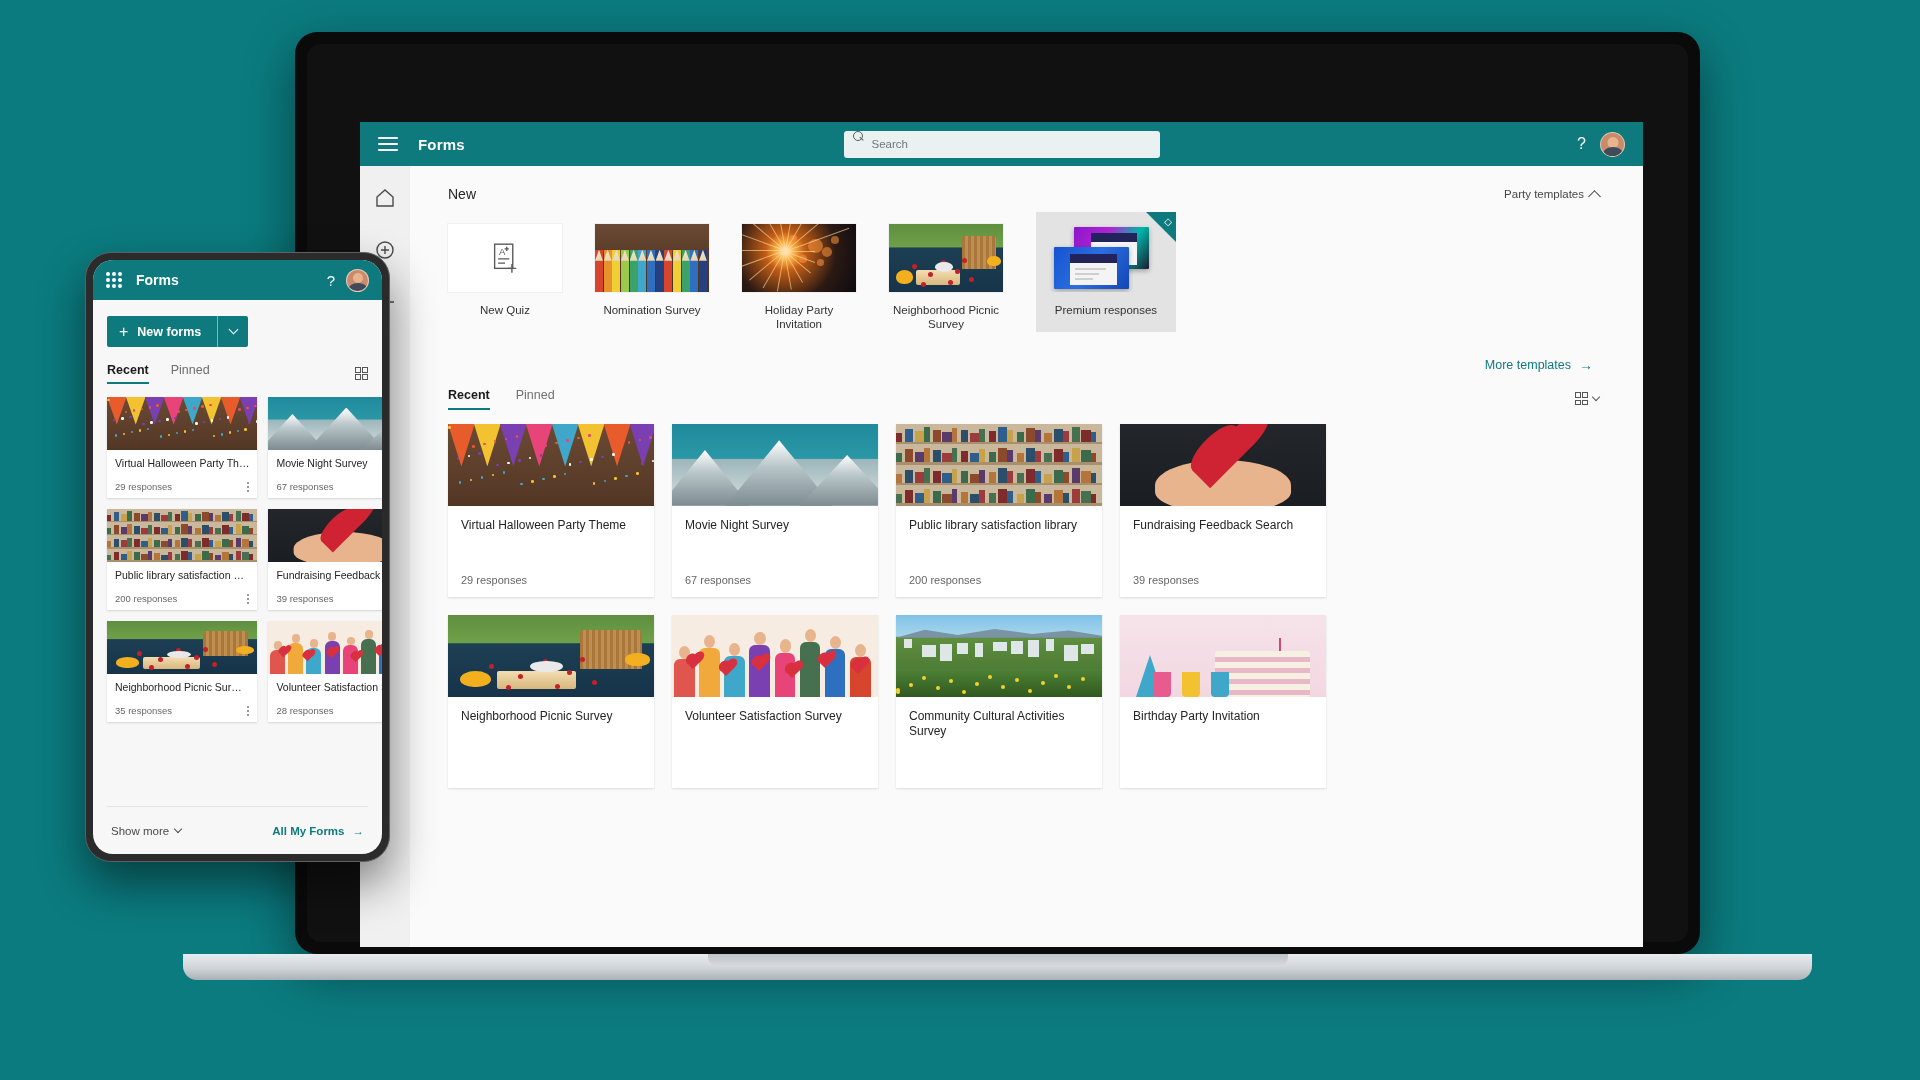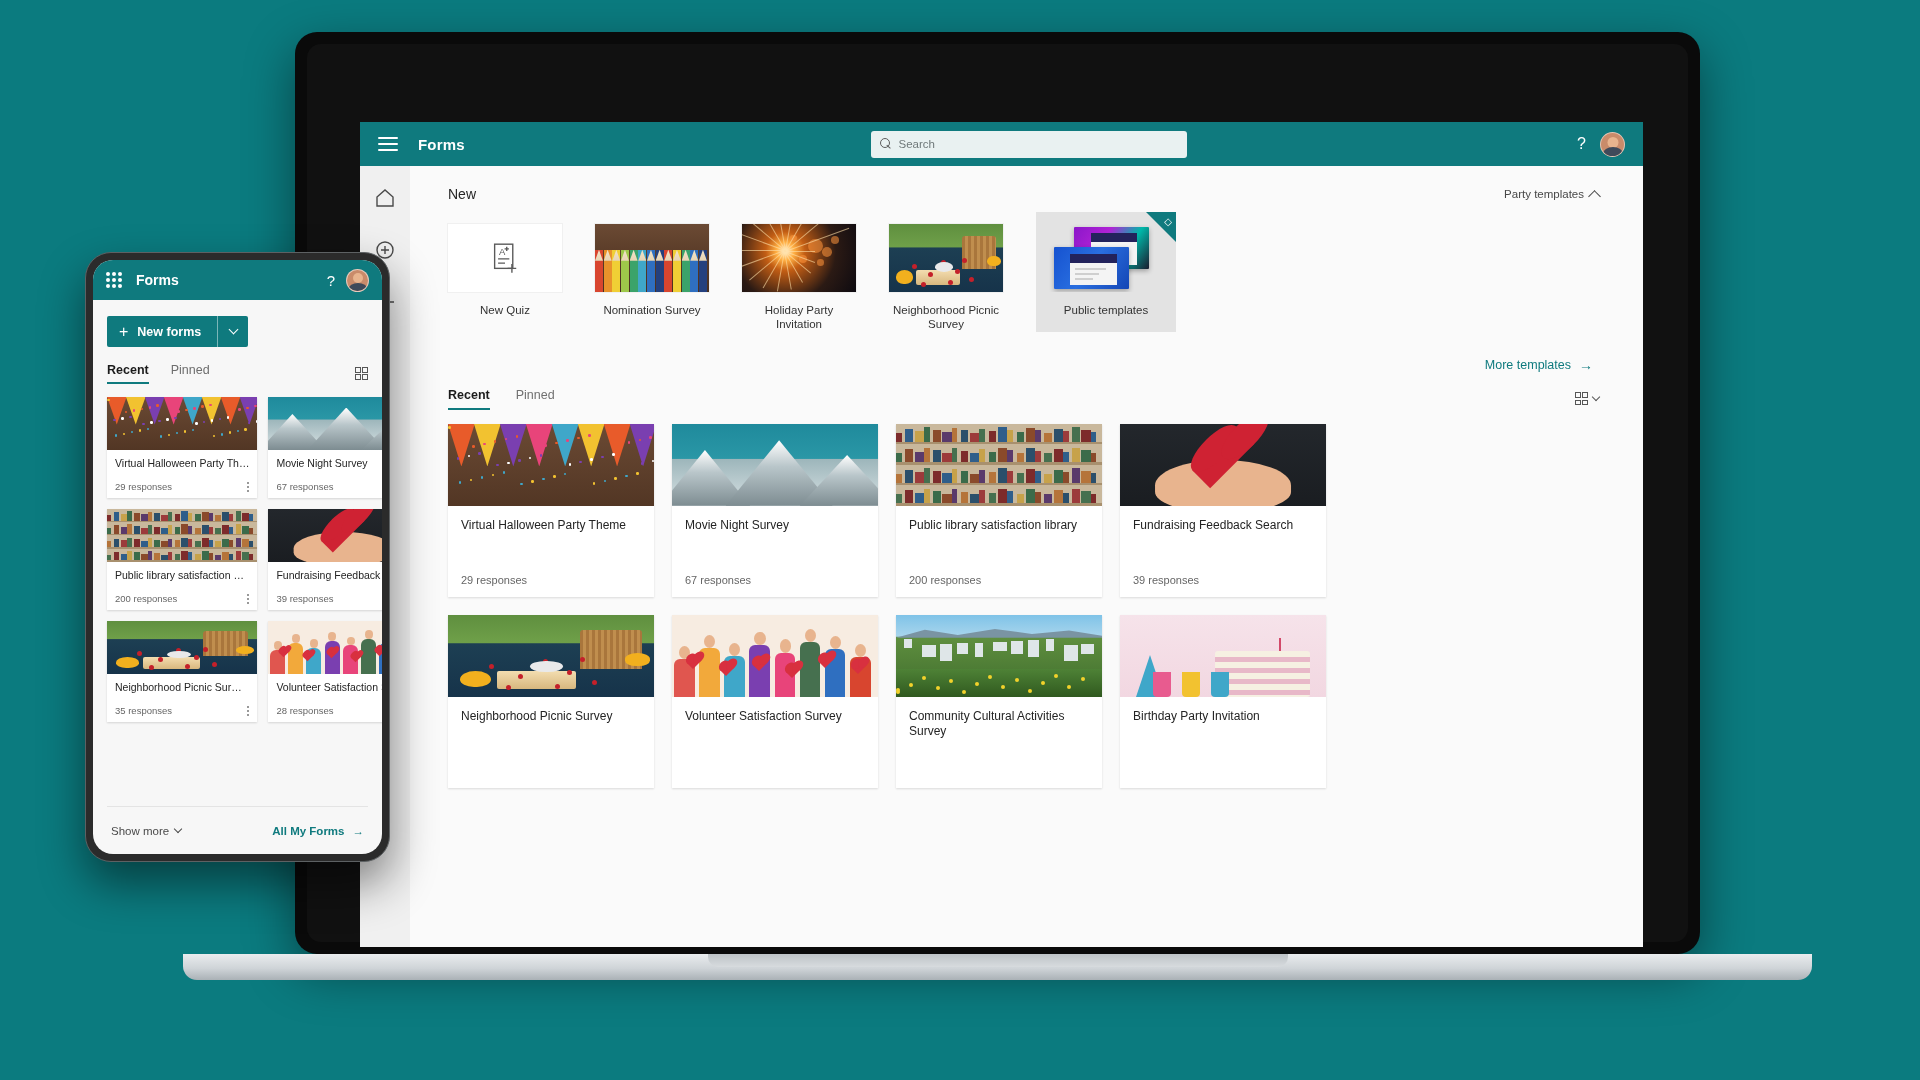--- a/index.html
+++ b/index.html
@@ -41,21 +41,21 @@
   .app-header {
     height: 44px; background: #0f7a7e; display: flex; align-items: center;
     padding: 0 18px; color: #fff; position: relative;
   }
   .hamburger { width: 20px; display: flex; flex-direction: column; gap: 4px; cursor: pointer; }
   .hamburger span { display: block; height: 2px; background: #fff; border-radius: 1px; }
   .app-title { font-size: 15px; font-weight: bold; margin-left: 20px; letter-spacing: .2px; }
   .search-wrap {
     position: absolute; left: 50%; transform: translateX(-50%);
     width: 316px; height: 27px; background: #e9f1f1; border-radius: 3px;
-    display: flex; align-items: center; padding: 0 9px; margin-left: 27px;
+    display: flex; padding: 0 9px;
   }
   .search-ico { width: 12px; height: 12px; flex: 0 0 12px; position: relative; }
   .search-ico::before {
     content: ""; position: absolute; left: 0; top: 0; width: 8px; height: 8px;
     border: 1.4px solid #5d5d5d; border-radius: 50%;
   }
   .search-ico::after {
     content: ""; position: absolute; left: 6.5px; top: 7.5px; width: 4.5px; height: 1.4px;
     background: #5d5d5d; transform: rotate(42deg);
   }
@@ -505,21 +505,21 @@
                   <div class="prem-card prem-front">
                     <div class="prem-inner">
                       <div class="prem-bar"></div>
                       <div class="prem-ln" style="top:44%;width:66%"></div>
                       <div class="prem-ln" style="top:60%;width:52%"></div>
                       <div class="prem-ln" style="top:76%;width:40%"></div>
                     </div>
                   </div>
                 </div>
               </div>
-              <div class="tpl-label">Public templates</div>
+              <div class="tpl-label">Premium responses</div>
             </div>
           </div>
 
           <div class="more-row">
             <div class="more-link">
               <span>More templates</span>
               <span class="arrow-r">→</span>
             </div>
           </div>
 

